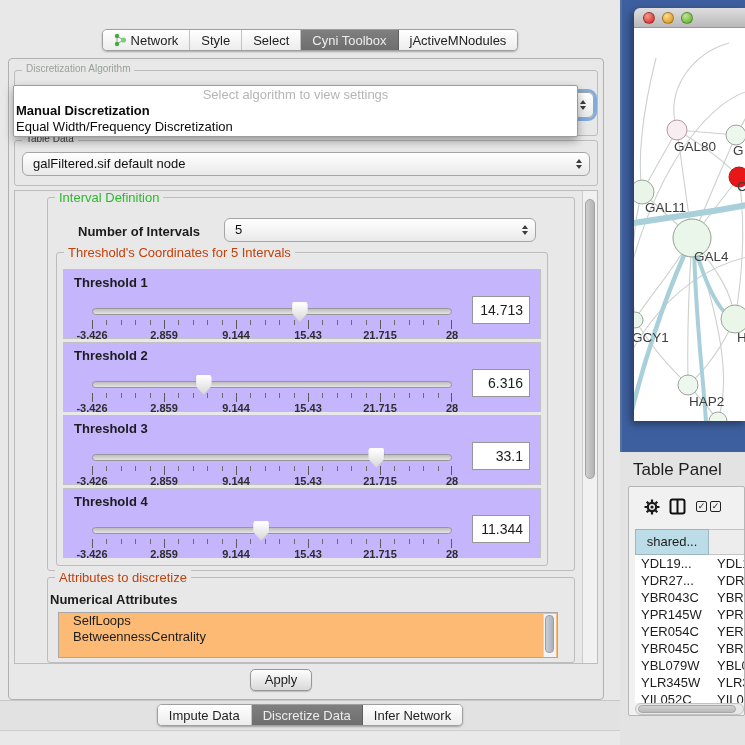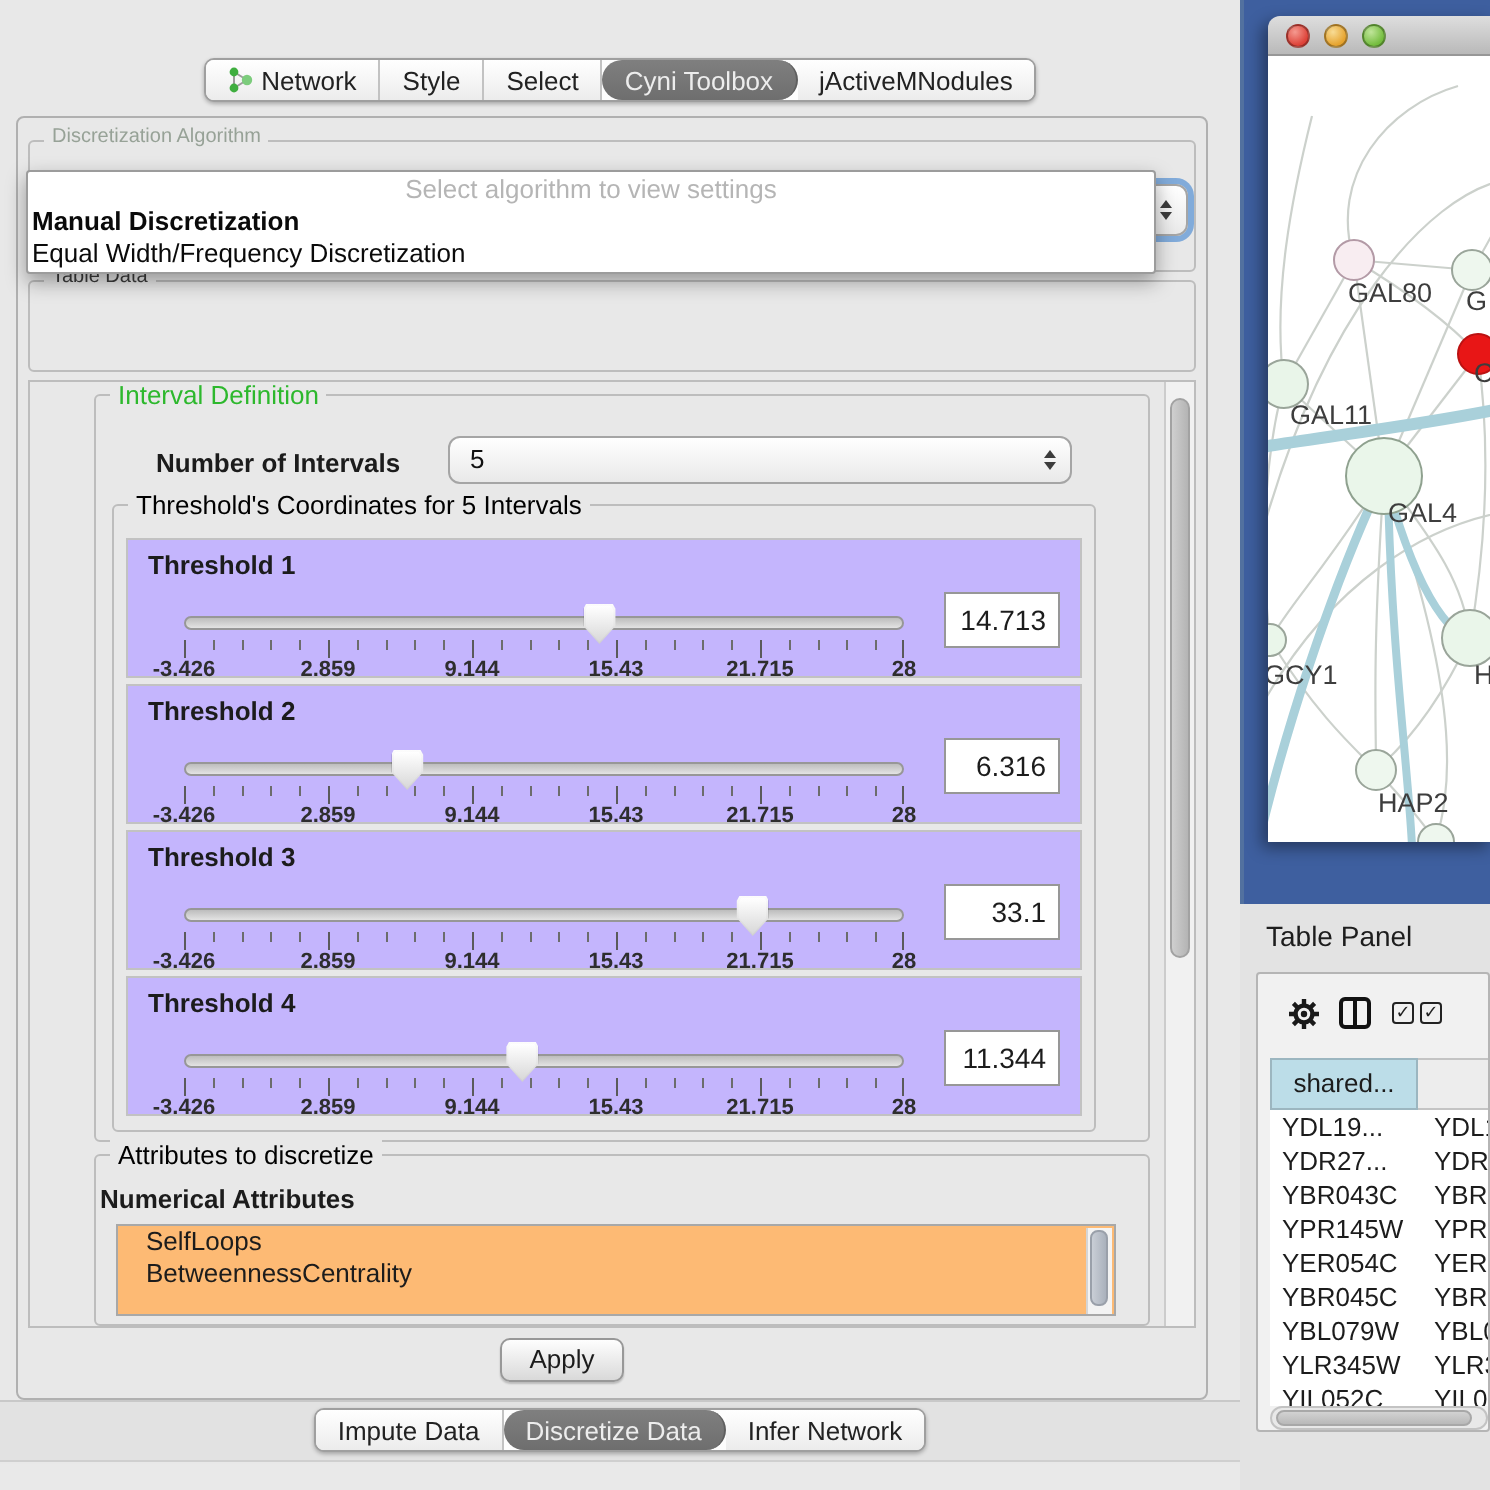--- a/index.html
+++ b/index.html
@@ -15,32 +15,32 @@
     font-size:11px;line-height:17px;padding-left:8px;}
   .cp-winbtns{position:absolute;right:112px;top:0;height:18px;display:flex;align-items:center;gap:7px;}
   .float-box{display:inline-block;width:9px;height:9px;border:1.6px solid #222;border-radius:1px;}
   .close-x{font-size:14px;font-weight:bold;line-height:10px;color:#111;}
 
   .seg{display:flex;background:#fdfdfd;border:1px solid #9f9f9f;border-radius:5px;
     box-shadow:0 1px 2px rgba(0,0,0,.28);overflow:hidden;height:22px;align-items:stretch;}
   .seg-item{display:flex;align-items:center;gap:4px;padding:0 11px;font-size:13px;color:#222;
     border-right:1px solid #c2c2c2;background:linear-gradient(#ffffff,#ececec);cursor:default;}
   .seg-item:last-child{border-right:none;}
-  .seg-item.sel{background:linear-gradient(#7f7f7f,#6e6e6e);color:#ededed;border-right-color:#5f5f5f;border-radius:10px;}
+  .seg-item.sel{background:linear-gradient(#7f7f7f,#6e6e6e);color:#ededed;border-right-color:#5f5f5f;}
   .cp-tabs{position:absolute;left:0;top:29px;width:620px;display:flex;justify-content:center;}
   .bottom-tabs{position:absolute;left:0;top:3px;width:620px;display:flex;justify-content:center;}
 
   .cp-box{position:absolute;left:8px;top:58px;width:596px;height:642px;
     border:1px solid #b0b0b0;border-radius:4px;background:#e8e8e8;}
 
   .grp{position:absolute;border:1px solid #bdbdbd;border-radius:3px;}
   .grp-title{position:absolute;top:-8px;left:7px;background:#e8e8e8;padding:0 4px;font-size:10px;}
   .t-gray{color:#97a297;}
   .t-green{color:#2db82d;}
-  .t-blue{color:#000000;}
+  .t-blue{color:#c2410c;}
 
   .grp-algo{left:14px;top:70px;width:584px;height:66px;}
   .combo{position:relative;background:linear-gradient(#ffffff,#e9e9e9);border:1px solid #a5a5a5;
     border-radius:6px;line-height:22px;padding-left:10px;color:#111;}
   .algo-combo{position:absolute;left:22px;top:92px;width:572px;height:26px;line-height:24px;
     box-shadow:0 0 0 3px rgba(110,160,215,.85);}
   .spin{position:absolute;right:7px;top:50%;transform:translateY(-50%);display:flex;flex-direction:column;gap:2px;}
   .spin i{display:block;width:0;height:0;border-left:3.5px solid transparent;border-right:3.5px solid transparent;}
   .spin .up{border-bottom:4.5px solid #3c3c3c;}
   .spin .down{border-top:4.5px solid #3c3c3c;}
@@ -117,21 +117,21 @@
   .light{width:12px;height:12px;border-radius:50%;border:1px solid rgba(0,0,0,.3);}
   .light.red{background:radial-gradient(circle at 35% 30%,#f59a90,#dd4238 70%);}
   .light.yellow{background:radial-gradient(circle at 35% 30%,#f8dc95,#e6a32e 70%);}
   .light.green{background:radial-gradient(circle at 35% 30%,#c0e59a,#74bd3e 70%);}
   .net-canvas{position:absolute;left:0;top:20px;width:113px;height:393px;background:#fff;overflow:hidden;}
   .net-canvas svg{position:absolute;left:0;top:0;}
   .net-canvas text{font-family:"Liberation Sans","DejaVu Sans",sans-serif;font-size:13.5px;fill:#3d3d3d;}
 
   
   .table-panel{position:absolute;left:620px;top:452px;width:125px;height:293px;background:#e3e3e3;}
-  .tp-title{position:absolute;left:13px;top:8px;font-size:14px;color:#1d1d1d;}
+  .tp-title{position:absolute;left:13px;top:8px;font-size:17px;color:#1d1d1d;}
   .tp-inner{position:absolute;left:8px;top:34px;width:117px;height:230px;background:#f1f1f1;
     border:1px solid #b5b5b5;border-radius:2px;overflow:hidden;}
   .tp-toolbar{position:absolute;left:0;top:0;width:100%;height:40px;}
   .tp-gear{position:absolute;left:14px;top:11px;}
   .tp-cols{position:absolute;left:40px;top:11px;}
   .tp-checks{position:absolute;left:67px;top:14px;display:flex;gap:3px;}
   .cbx{display:inline-flex;align-items:center;justify-content:center;width:11px;height:11px;
     border:1.6px solid #222;border-radius:2px;font-size:9px;font-weight:bold;color:#222;line-height:1;}
   .tp-table{position:absolute;left:6px;top:42px;width:150px;}
   .tp-head{display:flex;height:26px;}
@@ -195,20 +195,27 @@
     </div>
 
     <div class="popup">
       <div class="hint">Select algorithm to view settings</div>
       <div class="opt bold">Manual Discretization</div>
       <div class="opt">Equal Width/Frequency Discretization</div>
     </div>
 
     <div class="grp grp-table">
       <span class="grp-title" style="color:#3c3c3c">Table Data</span>
+    </div>
+    <div class="combo table-combo" style="line-height:22px;">
+      <span>galFiltered.sif default node</span>
+      <span class="spin">
+          <i class="up"></i>
+          <i class="down"></i>
+        </span>
     </div>
 
     <div class="scrollpane">
 
       <div class="grp grp-interval">
         <span class="grp-title t-green" style="font-size:13px">Interval Definition</span>
         <div class="noi-label">Number of Intervals</div>
         <div class="combo noi-combo">
           <span>5</span>
           <span class="spin">

